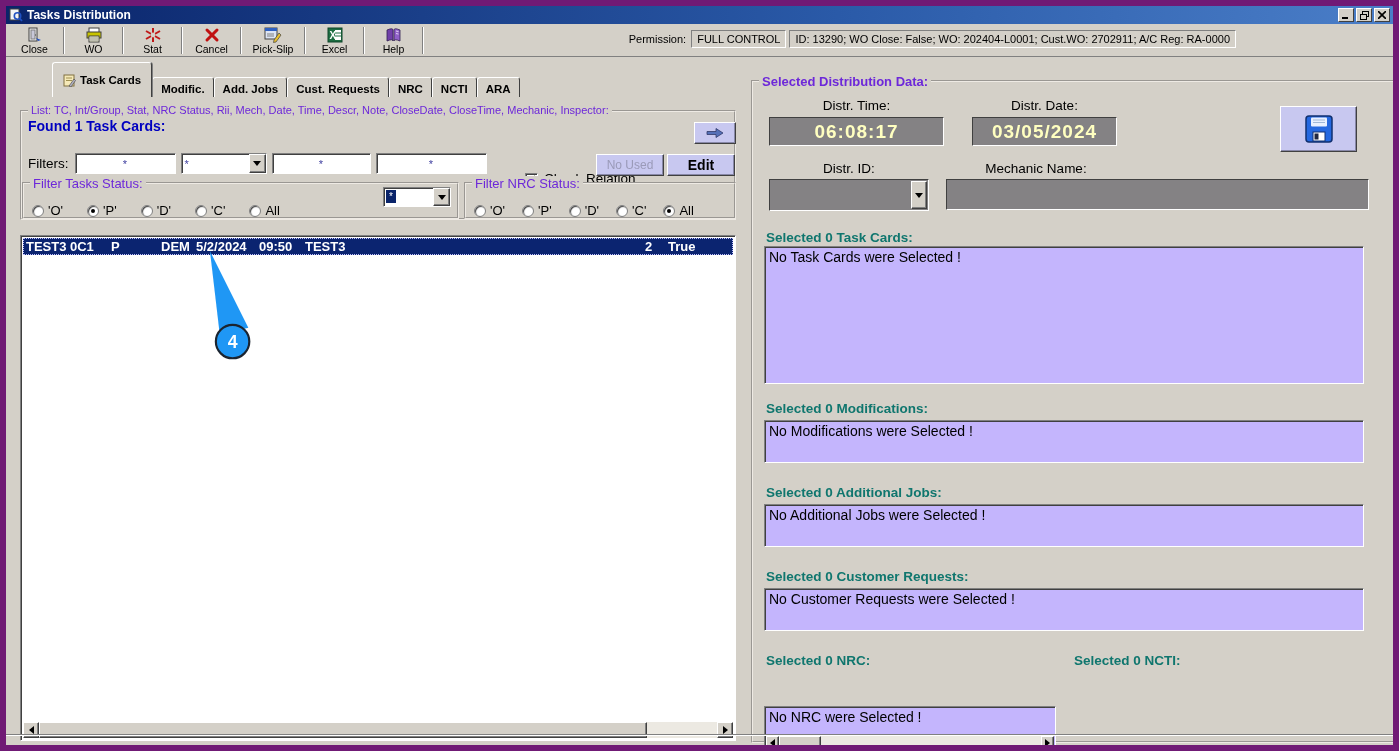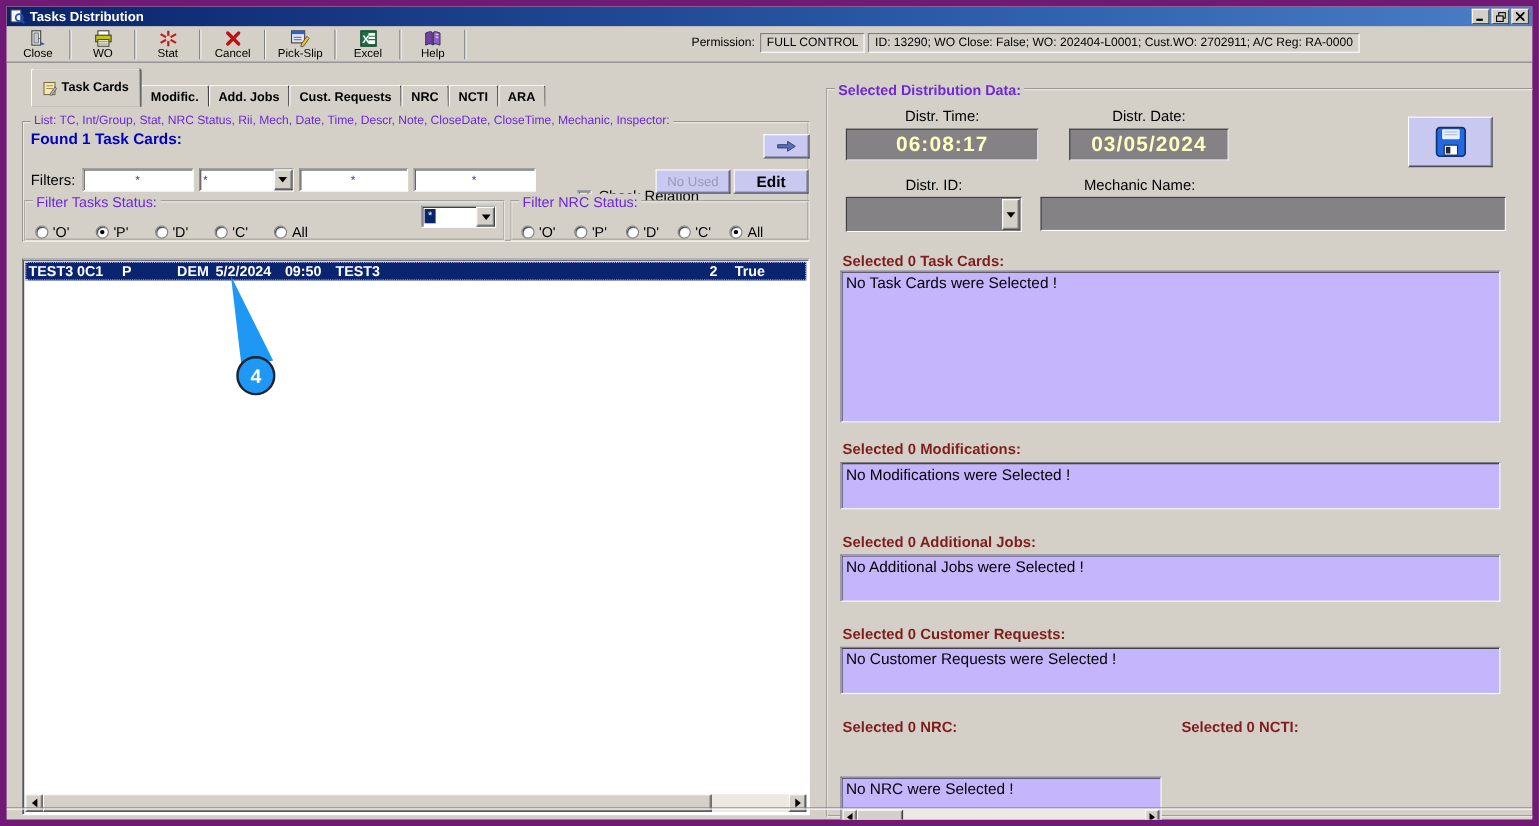--- a/index.html
+++ b/index.html
@@ -42,21 +42,21 @@
     white-space:nowrap;
   }
   
   .tabstrip { position:absolute; left:22px; top:67px; display:flex; align-items:flex-end; height:24px; }
   .tab {
     position:relative; height:20px; padding:2px 8px 0 8px; font-size:11.5px; font-weight:bold;
     background:#d4d0c8; border:1px solid #404040; border-bottom:none;
     border-top-color:#fff; border-left-color:#fff;
     border-radius:3px 3px 0 0; display:flex; align-items:center; gap:4px; white-space:nowrap;
   }
-  .tab.active { height:24px; z-index:2; padding:17px 10px; box-shadow:1px 0 0 #808080; }
+  .tab.active { height:24px; z-index:2; padding:17px 10px; box-shadow:1px 0 0 #808080;margin-left:24px; }
   
   .groupbox { position:absolute; border:2px groove #eeeae4; }
   .gb-label {
     position:absolute; top:-8px; left:6px; background:#d4d0c8; padding:0 3px;
     font-size:11px; color:#6d28d9; white-space:nowrap;
   }
   
   .found { position:absolute; left:22px; top:112px; font-size:14px; font-weight:bold; color:#0000c0; }
   .chk-row { position:absolute; left:519px; top:121px; display:flex; align-items:flex-end; gap:6px;margin-top:44px; }
   .checkbox {
@@ -122,21 +122,21 @@
     position:absolute; background:#848284; color:#ffffc0;
     border:1px solid #404040; border-bottom-color:#fff; border-right-color:#fff;
     display:flex; align-items:center; justify-content:center;
     font-size:19px; font-weight:bold; letter-spacing:1px;
   }
   .gray-box {
     position:absolute; background:#848284;
     border:1px solid #404040; border-bottom-color:#fff; border-right-color:#fff;
   }
   .save-btn { position:absolute; left:1274px; top:100px; width:77px; height:46px; }
-  .sec-head { position:absolute; font-size:13.5px; font-weight:bold; color:#7f1d1d; white-space:nowrap; }
+  .sec-head { position:absolute; font-size:13.5px; font-weight:bold; color:#0f766e; white-space:nowrap; }
   .sec-box {
     position:absolute; background:#c4b5fd; font-size:14px; color:#000; padding:2px 4px;
     border:1px solid #808080; border-bottom-color:#fff; border-right-color:#fff;
     box-shadow:inset 1px 1px 0 #404040; overflow:hidden;
   }
   .annotation-layer { position:absolute; left:0; top:0; width:100%; height:100%; pointer-events:none; z-index:50; }
   .bottom-edge { position:absolute; left:0; right:0; bottom:9px; height:2px; border-top:1px solid #808080; border-bottom:1px solid #fff; }
 </style>
 </head>
 <body>

